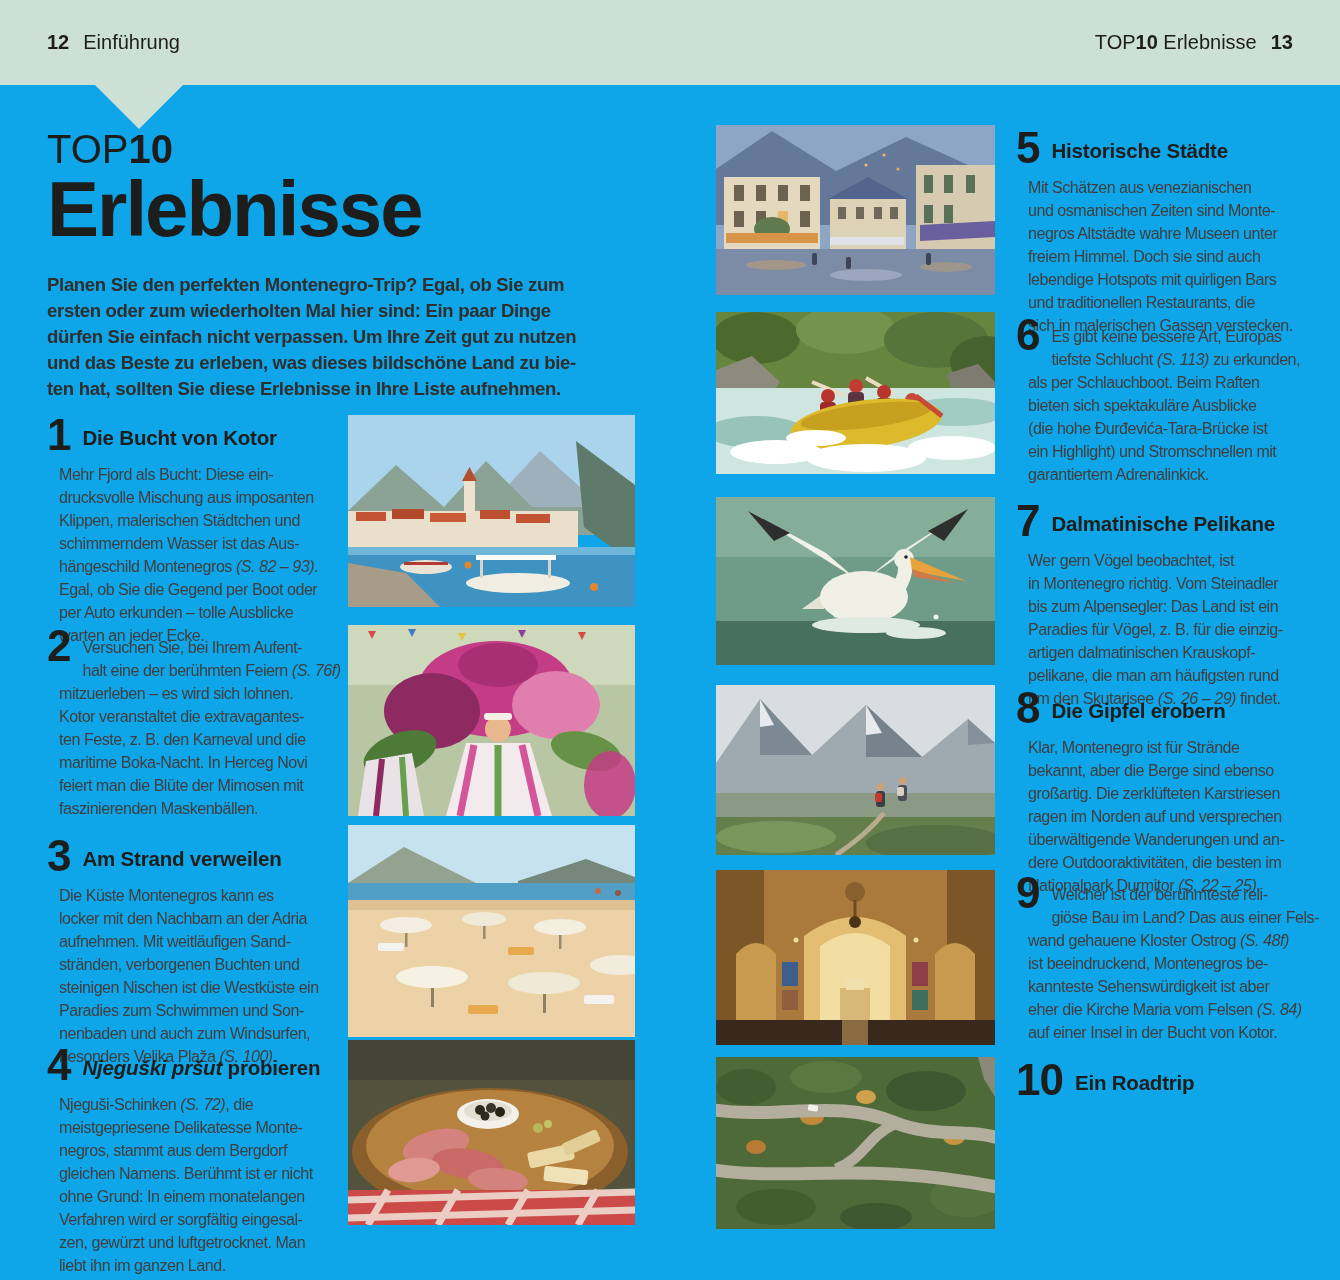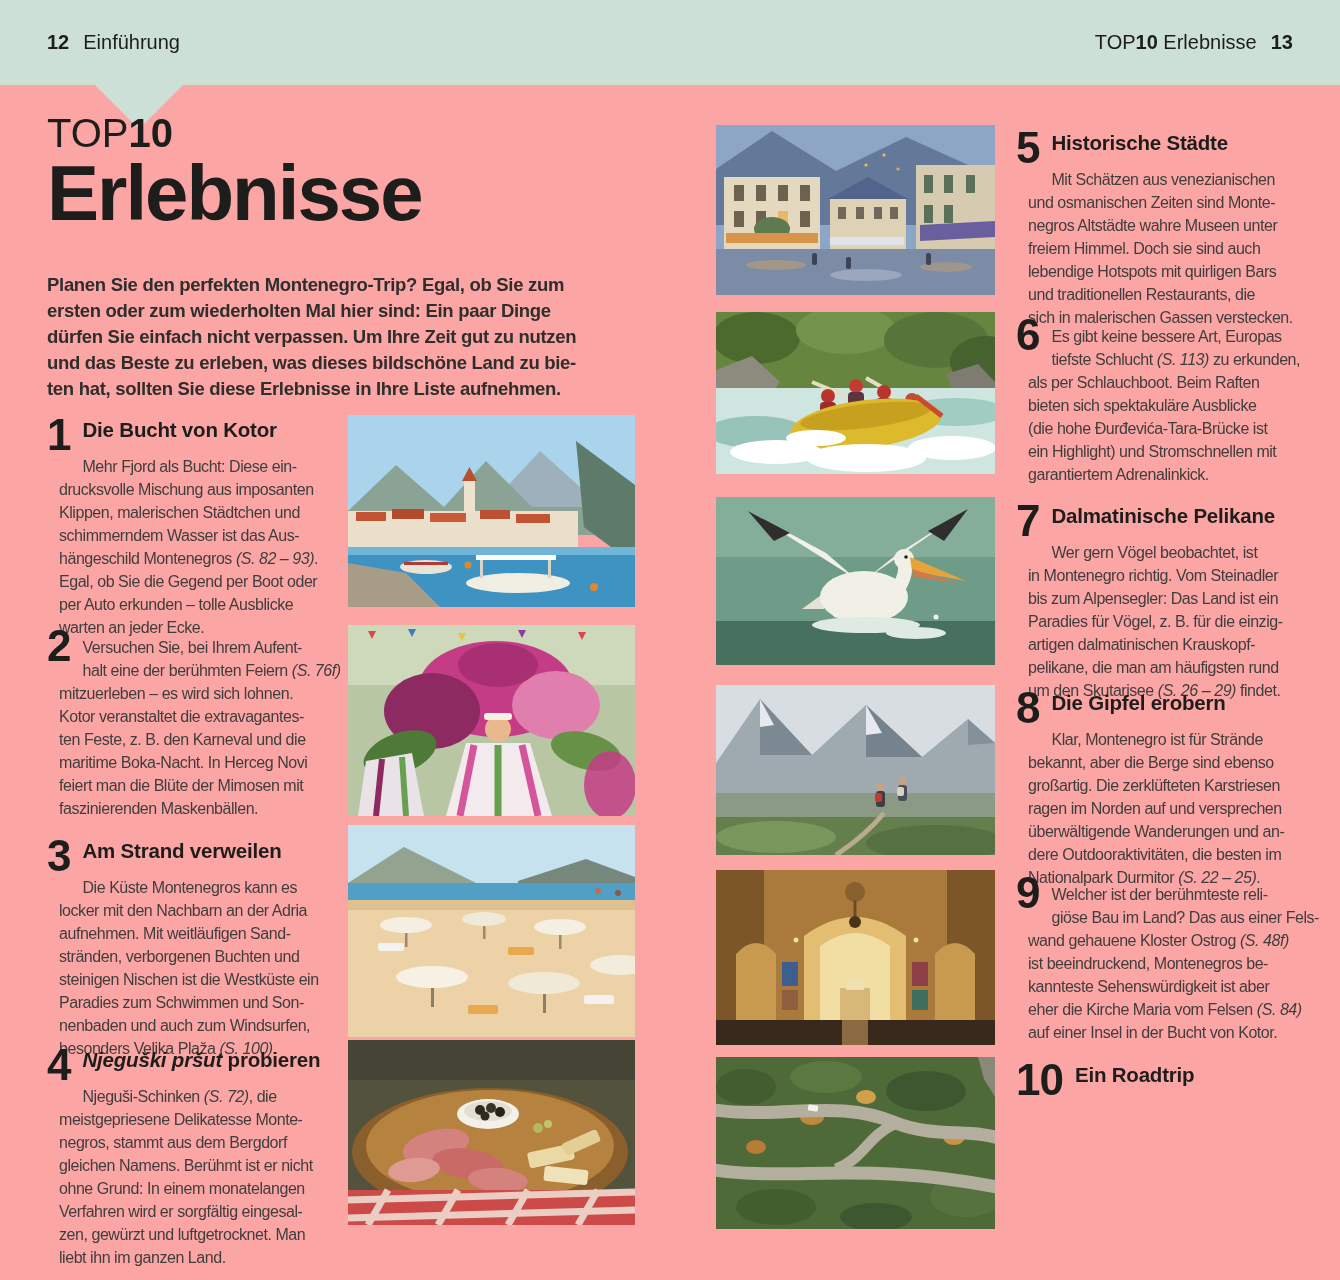--- a/index.html
+++ b/index.html
@@ -1,46 +1,46 @@
 <!DOCTYPE html>
 <html lang="de"><head>
 <meta charset="utf-8">
 <style>
   html,body { margin:0; padding:0; background:#ffffff; }
   .spread {
-    position:relative; width:1340px; height:1280px; background:#fca5a5;
+    position:relative; width:1340px; height:1280px; background:#0ea5e9;
     font-family:"Liberation Sans", sans-serif; overflow:hidden;
     color:#3f3e3c;
   }
   
   .band { position:absolute; left:0; top:0; width:1340px; height:85px; background:#cde0d6; }
   .band-inner { position:absolute; left:47px; right:47px; top:0; height:85px;
     display:flex; align-items:center; justify-content:space-between;
     font-size:20px; color:#1d1d1b; }
   .hdr-left, .hdr-right { display:flex; align-items:baseline; gap:14px; }
   .pagenum { font-weight:bold; }
   .hdr-sec { font-weight:normal; }
   .hdr-sec b { font-weight:bold; }
   .band-tri { position:absolute; left:95px; top:85px; width:0; height:0;
     border-left:44px solid transparent; border-right:44px solid transparent;
     border-top:44px solid #cde0d6; }
   
-  .titleblock { position:absolute; left:47px; top:112px; color:#1d1d1b; }
+  .titleblock { position:absolute; left:47px; top:128px; color:#1d1d1b; }
   .title-top { font-size:40px; line-height:42px; letter-spacing:0; }
   .title-top .light { font-weight:normal; }
   .title-top .heavy { font-weight:bold; }
   .title-main { font-size:78px; line-height:70px; font-weight:bold; letter-spacing:-2px; margin-top:4px; }
   .intro { position:absolute; left:47px; top:253px; width:620px;
     font-size:18.5px; line-height:26px; font-weight:bold; letter-spacing:-0.3px;
     color:#2e2e2c; white-space:pre-line; }
   
   .item { position:absolute; width:320px; }
   .item .num { float:left; font-size:44px; line-height:40px; height:44px;
     font-weight:bold; color:#1d1d1b; margin:2px 12px 0 0; letter-spacing:-1px; }
-  .item h3 { margin:4px; font-size:20.5px; line-height:26px; font-weight:bold;
+  .item h3 { margin:12px; font-size:20.5px; line-height:26px; font-weight:bold;
     color:#1d1d1b; letter-spacing:-0.2px; white-space:pre-line; }
   .item p { margin:12px; font-size:16px; line-height:23px; letter-spacing:-0.45px;
     color:#3f3e3c; white-space:pre-line; }
   .it { font-style:italic; }
   
   figure.photo { position:absolute; margin:0; overflow:hidden; }
   figure.photo svg { display:block; width:100%; height:100%; }
 </style>
 </head>
 <body>

